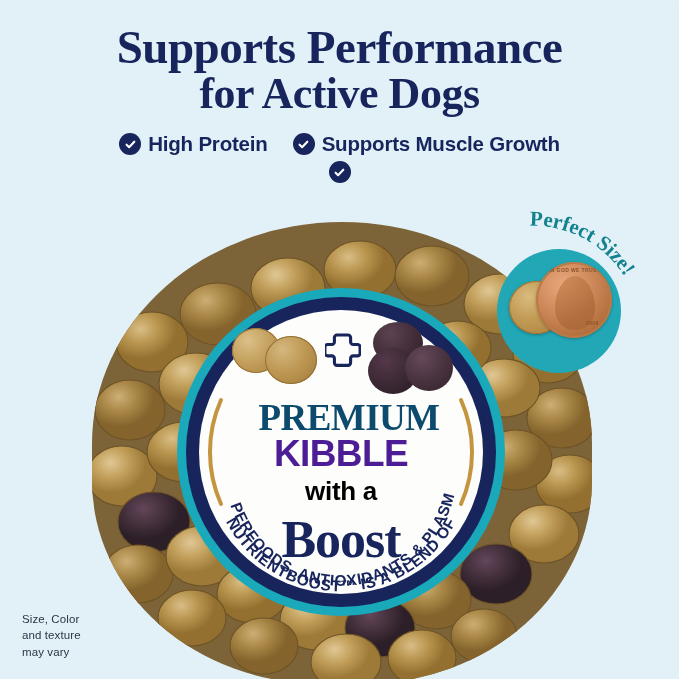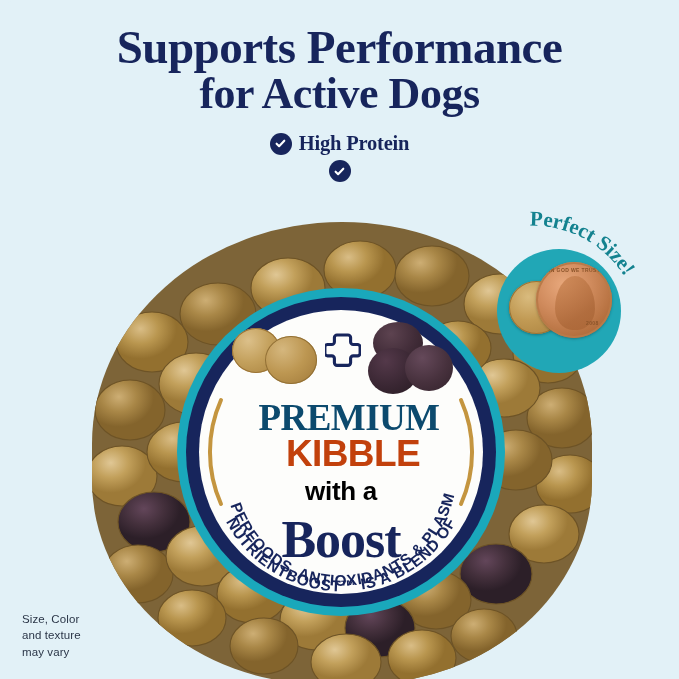--- a/index.html
+++ b/index.html
@@ -15,21 +15,21 @@
     position:absolute;left:0;top:24px;width:679px;text-align:center;
     font-family:"Liberation Serif", serif;
     font-weight:700;color:#17255c;line-height:1.02;
     letter-spacing:-0.5px;
   }
   .headline .l1{display:block;font-size:47px;}
   .headline .l2{display:block;font-size:44px;}
 
   
   .bullets{position:absolute;left:0;top:132px;width:679px;}
-  .brow{display:flex;justify-content:center;align-items:center;gap:25px;margin-bottom:5px;font-family:Liberation Serif, serif;}
+  .brow{display:flex;justify-content:center;align-items:center;gap:25px;margin-bottom:5px;}
   .bitem{display:flex;align-items:center;gap:7px;}
   .chk{width:22px;height:22px;flex:0 0 22px;border-radius:50%;background:#17255c;
        display:flex;align-items:center;justify-content:center;}
   .chk svg{display:block;}
   .blabel{font-size:20.5px;color:#17255c;font-weight:600;letter-spacing:-0.2px;white-space:nowrap;}
 
   
   .pile{
     position:absolute;left:92px;top:222px;width:500px;height:462px;
     border-radius:50% 50% 46% 46% / 48% 48% 44% 44%;
@@ -90,21 +90,21 @@
        background:radial-gradient(circle at 36% 28%, #54394a 0%, #3a2733 55%, #281b22 100%);}
   .kd3{position:absolute;left:228px;top:57px;width:48px;height:46px;border-radius:50%;
        background:radial-gradient(circle at 36% 28%, #65495a 0%, #47313d 55%, #32222b 100%);}
 
   .plus{position:absolute;left:148px;top:44px;width:36px;height:36px;}
 
   .btext{position:absolute;left:0;top:0;width:328px;height:328px;text-align:center;}
   .t-premium{position:absolute;left:8px;top:112px;width:328px;font-size:37px;font-weight:700;
              color:#0c4a6e;letter-spacing:-0.6px;line-height:0.96;font-family:Liberation Serif, serif;}
   .t-kibble{position:absolute;left:0;top:148px;width:328px;font-size:37px;font-weight:700;
-            color:#c2410c;letter-spacing:-0.6px;line-height:0.96;padding-left:12px;}
+            color:#4c1d95;letter-spacing:-0.6px;line-height:0.96;}
   .t-with{position:absolute;left:0;top:188px;width:328px;font-size:26px;font-weight:700;
           color:#000000;letter-spacing:-0.3px;}
   .t-boost{position:absolute;left:0;top:226px;width:328px;font-size:52px;font-weight:700;
            color:#17255c;letter-spacing:-1px;font-family:"Liberation Serif",serif;line-height:1;}
 
   .curved{position:absolute;left:0;top:0;width:328px;height:328px;}
   .curved svg{display:block;overflow:visible;}
   .ctext{font-size:15.5px;font-weight:700;fill:#17255c;letter-spacing:.6px;
          font-family:"Liberation Sans",sans-serif;}
 
@@ -124,20 +124,28 @@
 
   <div class="bullets">
     <div class="brow">
       <div class="bitem">
         <span class="chk">
           <svg width="13" height="13" viewBox="0 0 13 13">
               <path d="M2.6 6.7 L5.1 9.2 L10.3 3.7" stroke="#ffffff" stroke-width="2.1" fill="none" stroke-linecap="round" stroke-linejoin="round"></path>
             </svg>
         </span>
         <span class="blabel">High Protein</span>
+      </div>
+      <div class="bitem">
+        <span class="chk">
+          <svg width="13" height="13" viewBox="0 0 13 13">
+              <path d="M2.6 6.7 L5.1 9.2 L10.3 3.7" stroke="#ffffff" stroke-width="2.1" fill="none" stroke-linecap="round" stroke-linejoin="round"></path>
+            </svg>
+        </span>
+        <span class="blabel">Supports Muscle Growth</span>
       </div>
     </div>
     <div class="brow">
       <div class="bitem">
         <span class="chk">
           <svg width="13" height="13" viewBox="0 0 13 13">
               <path d="M2.6 6.7 L5.1 9.2 L10.3 3.7" stroke="#ffffff" stroke-width="2.1" fill="none" stroke-linecap="round" stroke-linejoin="round"></path>
             </svg>
         </span>
       </div>

